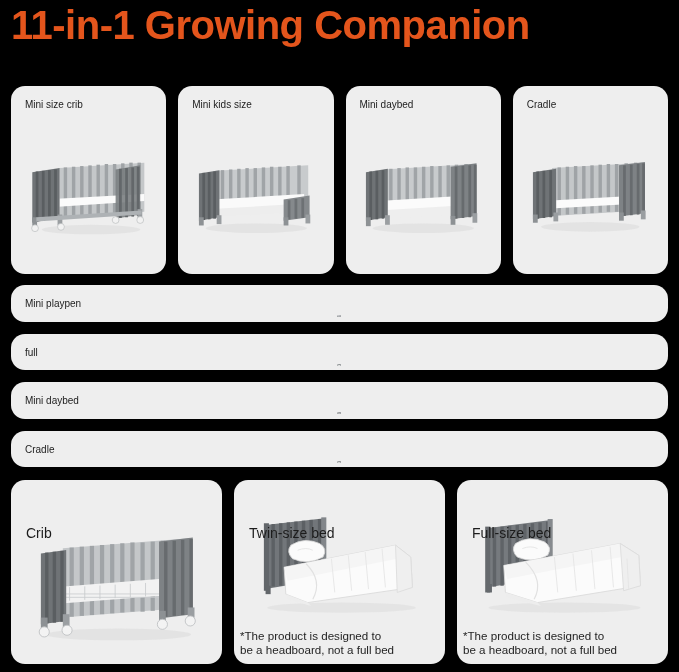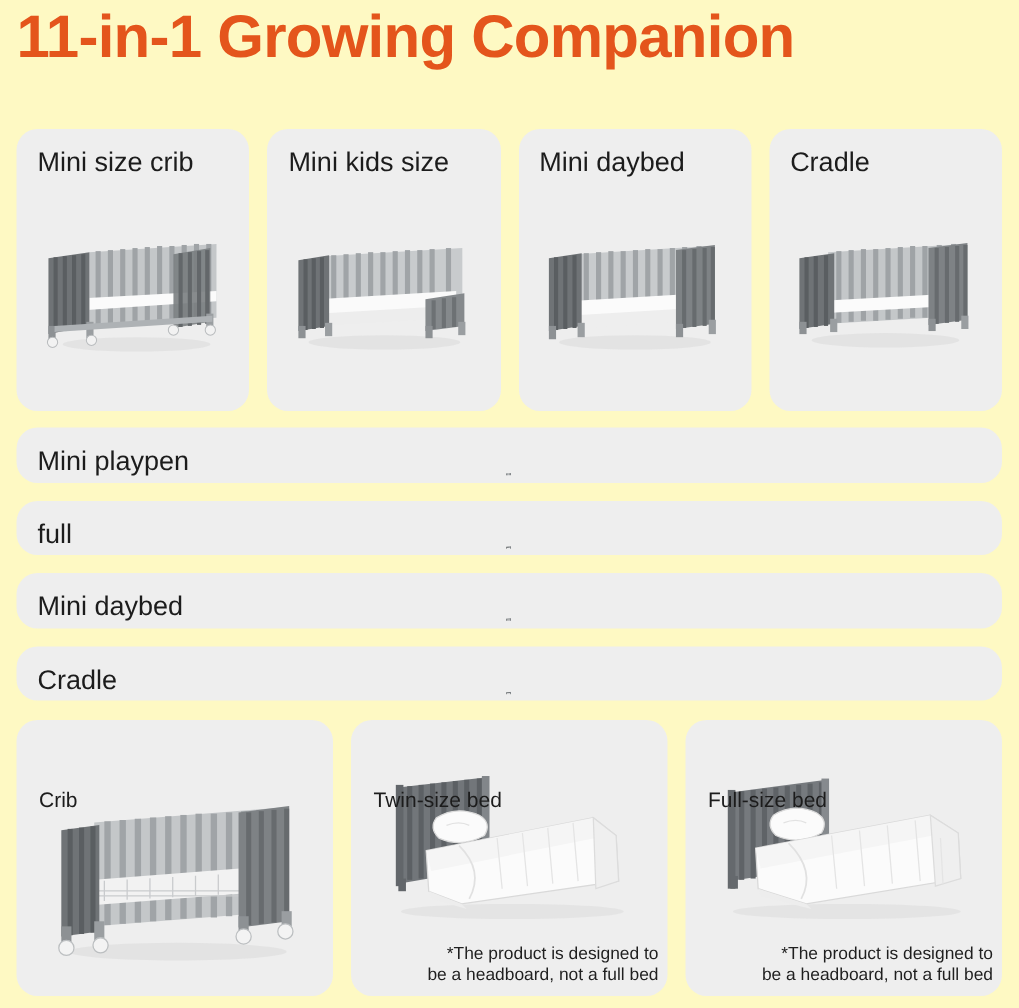--- a/index.html
+++ b/index.html
@@ -2,21 +2,21 @@
 <html><head>
 <meta charset="utf-8">
 <style>
   * { box-sizing: border-box; margin: 0; padding: 0; }
   html, body {
     width: 679px; height: 672px;
     background: #ffffff;
     font-family: "Liberation Sans", sans-serif;
     overflow: hidden;
   }
-  #page { position: relative; width: 679px; height: 672px; background: #fef9c3; }
+  #page { position: relative; width: 679px; height: 672px; background: #000000; }
 
   .page-title {
     position: absolute;
     left: 11px; top: 2px;
     font-size: 40px;
     font-weight: bold;
     letter-spacing: -0.5px;
     color: #E4551C;
     line-height: 1.15;
     white-space: nowrap;
@@ -33,21 +33,21 @@
     position: relative;
     background: #eeeeee;
     border-radius: 14px;
     flex: 1 1 0;
     overflow: hidden;
   }
 
   .card-label {
     position: absolute;
     left: 14px; top: 13px;
-    font-size: 18px;
+    font-size: 10px;
     color: #1c1c1c;
     font-weight: 400;
     line-height: 1.1;
     z-index: 3;
     white-space: nowrap;
   }
   .row.r3 .card-label { font-size: 14px; left: 15px; top: 14px; margin-top: 32px; }
 
   .art {
     position: absolute;
@@ -58,21 +58,21 @@
     justify-content: center;
     z-index: 1;
   }
   .row.r3 .art.with-note { bottom: 40px; top: 26px; }
   .art svg { display: block; width: 88%; height: 94%; }
 
   .note {
     position: absolute;
     left: 6px; right: 6px;
     bottom: 7px;
-    text-align: right;
+    text-align: left;
     font-size: 11.6px;
     line-height: 1.22;
     color: #1f1f1f;
     z-index: 3;
   }
   .note span { display: block; }
 </style>
 </head>
 <body>
 

